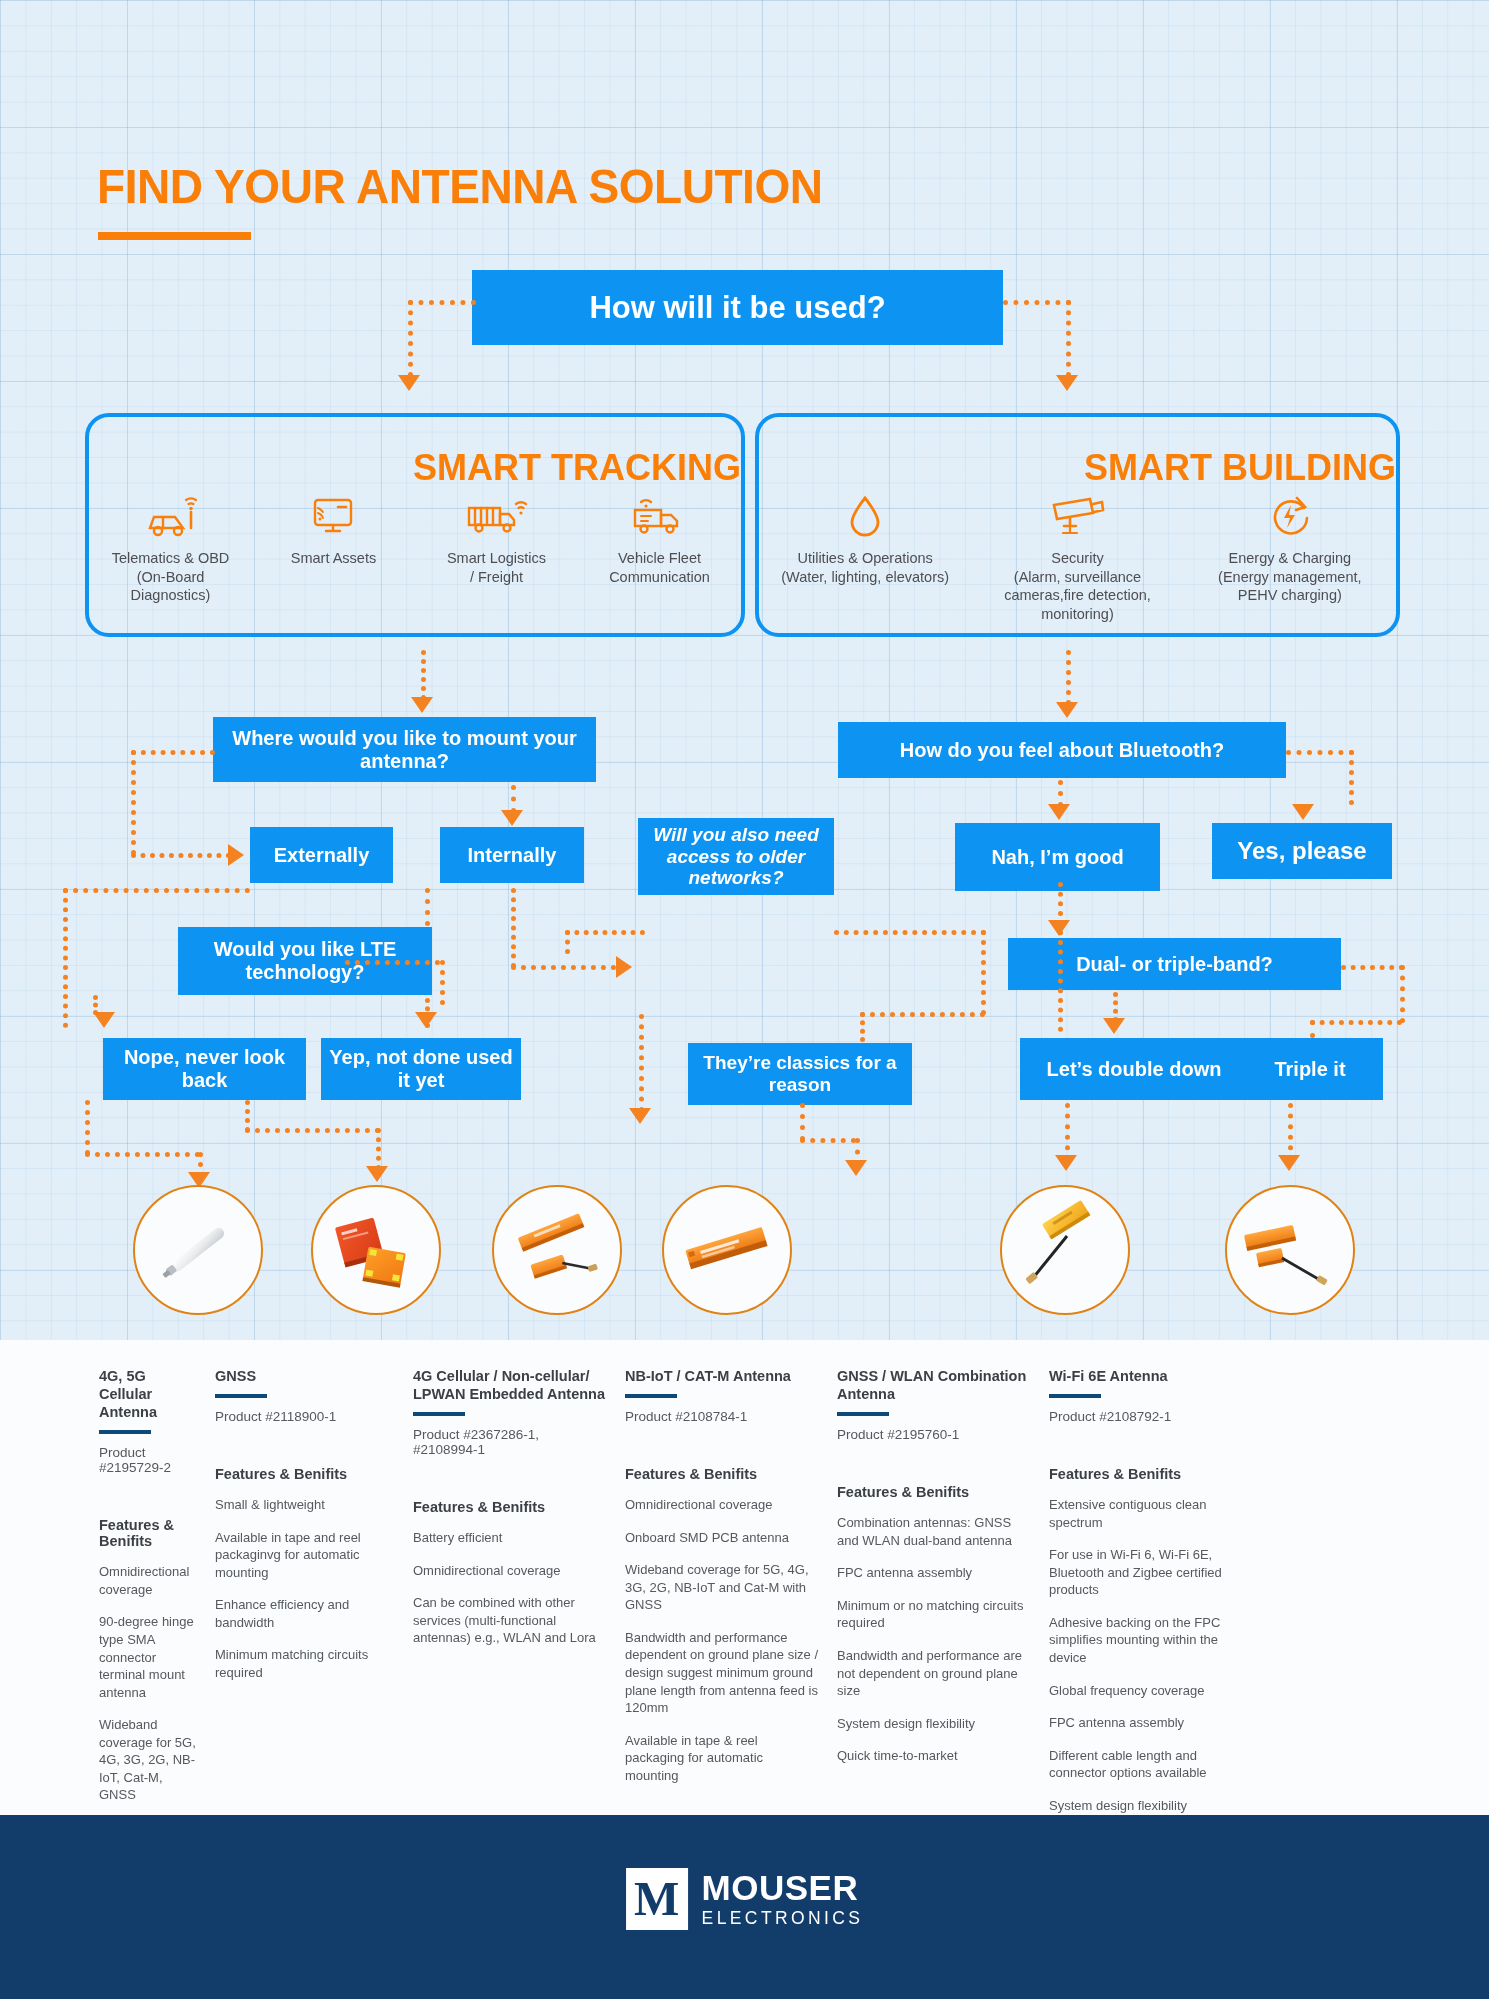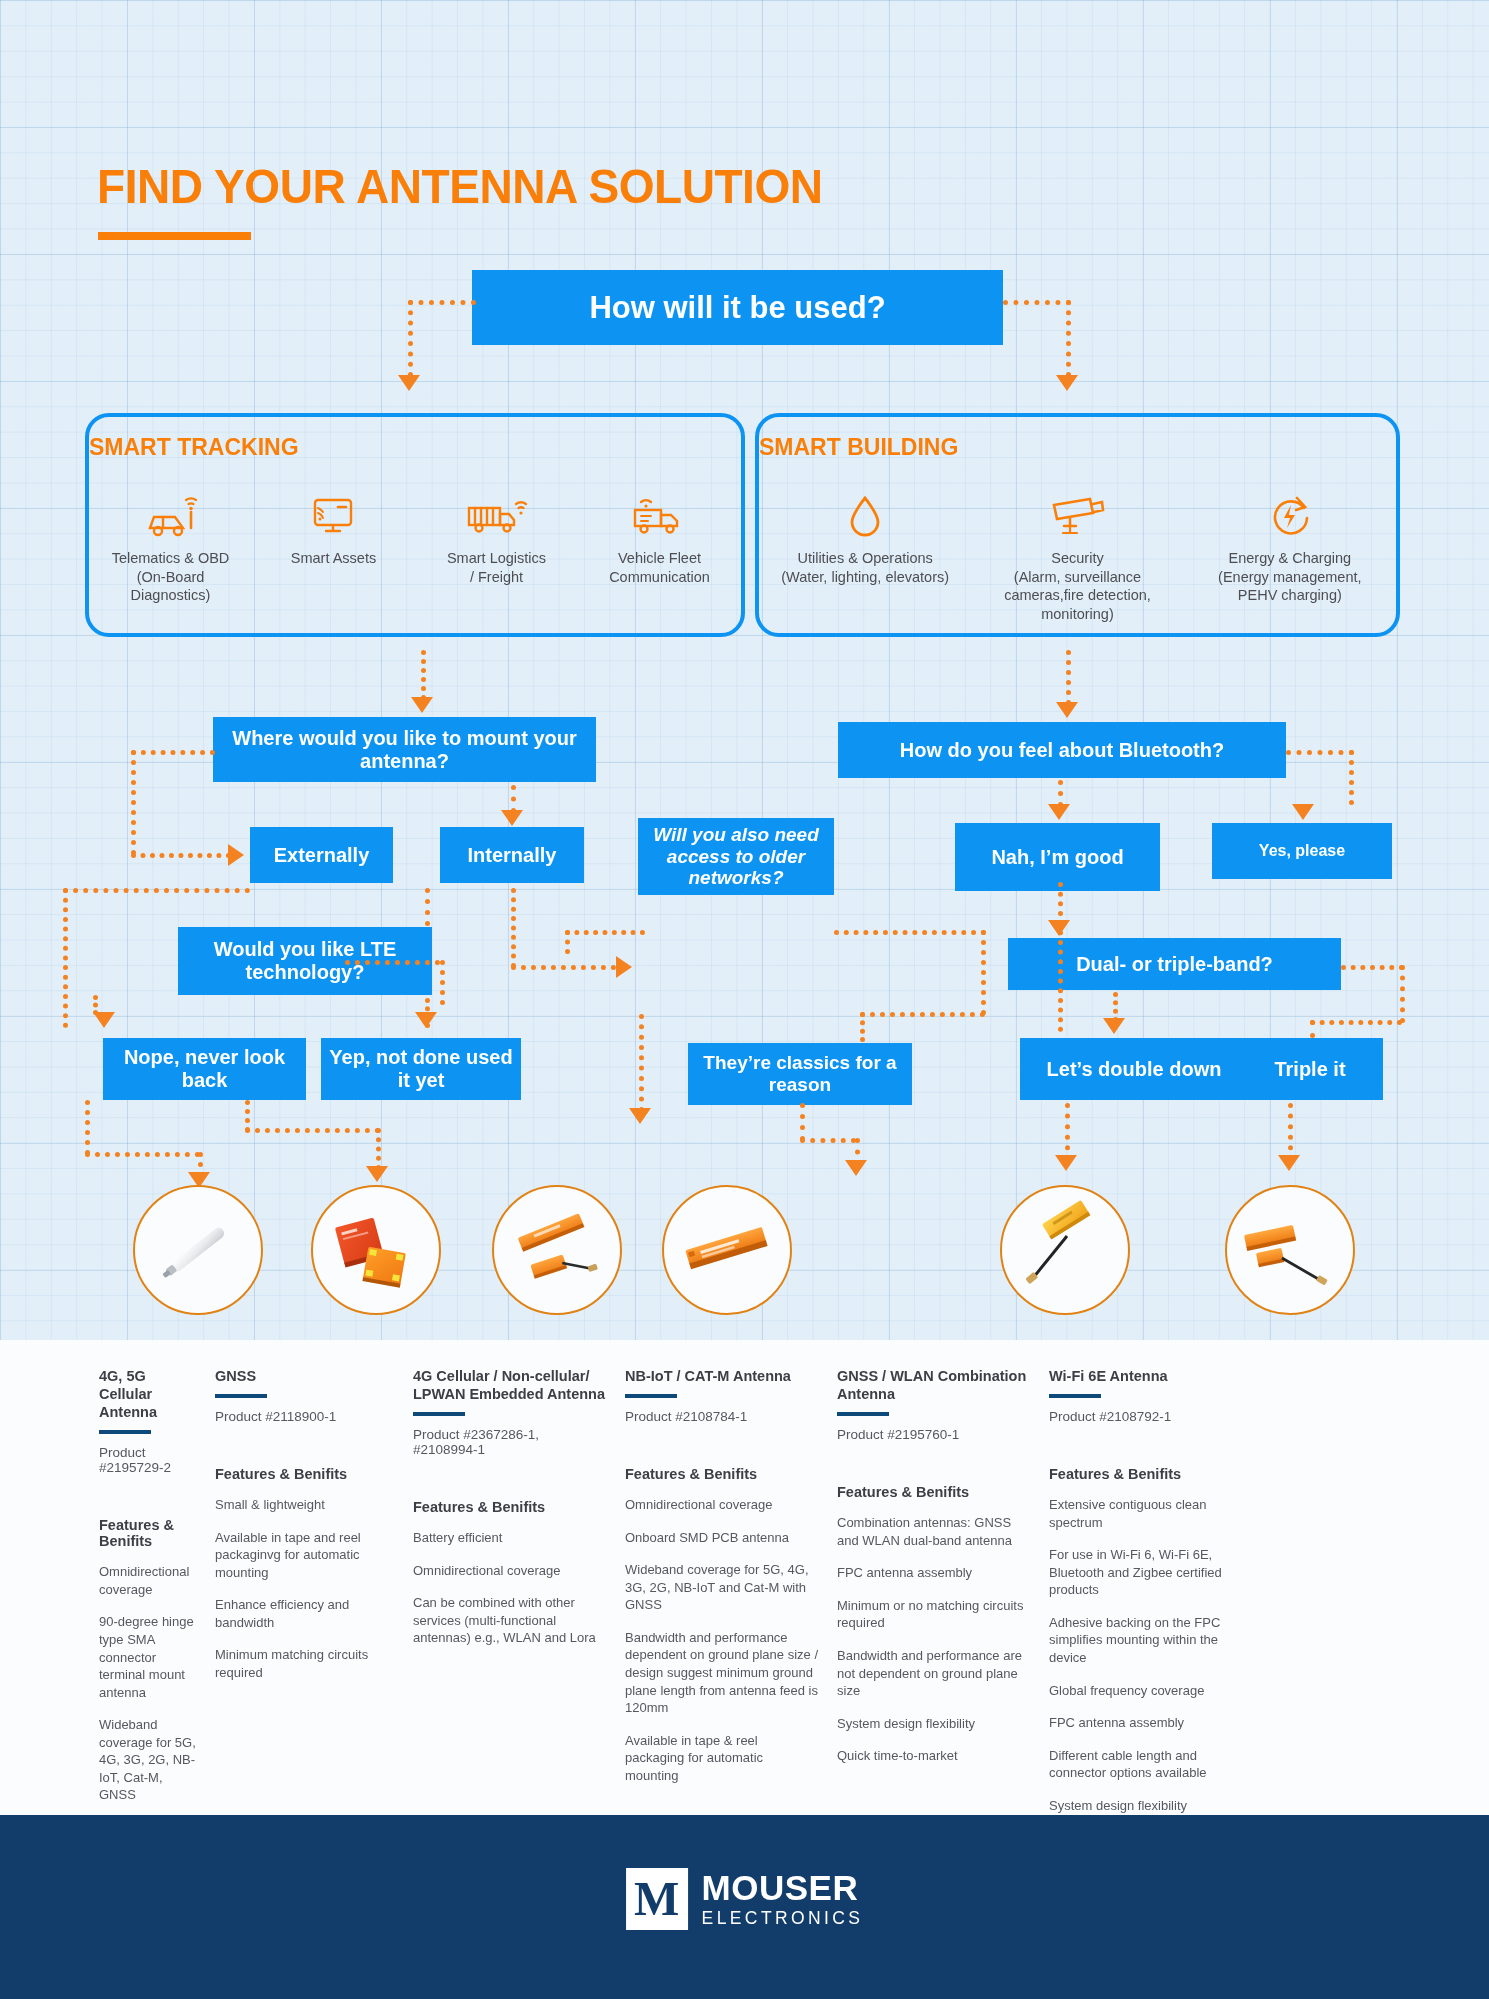--- a/index.html
+++ b/index.html
@@ -39,40 +39,40 @@
   }
   #root-q { left:472px; top:270px; width:531px; height:75px; font-size:31px; }
 
   
   .catpanel {
     border:4px solid #0d93f2; border-radius:24px; background:transparent;
   }
   #cat-tracking { left:85px; top:413px; width:660px; height:224px; }
   #cat-building { left:755px; top:413px; width:645px; height:224px; }
   .cattitle {
-    color:#f97f09; font-weight:bold; font-size:23px; text-align:left;
-    width:100%; position:absolute; top:17px; left:0;
+    color:#f97f09; font-weight:bold; font-size:36px; text-align:right;
+    width:100%; position:absolute; top:30px; left:0;
   }
   .iconrow { position:absolute; top:75px; left:0; width:100%;
     display:flex; justify-content:space-around; align-items:flex-start; }
   .iconcell { display:flex; flex-direction:column; align-items:center; width:150px; }
   .ico { height:48px; display:flex; align-items:center; justify-content:center; }
   .icocap {
     margin-top:9px; font-size:14.5px; color:#4e4e52; text-align:center; line-height:1.28;
   }
   #cat-building .iconcell { width:190px; }
 
   
   #b-mount     { left:213px; top:717px; width:383px; height:65px;  font-size:20px; }
   #b-bt        { left:838px; top:722px; width:448px; height:56px;  font-size:20px; }
   #b-ext       { left:250px; top:827px; width:143px; height:56px;  font-size:20px; }
   #b-int       { left:440px; top:827px; width:144px; height:56px;  font-size:20px; }
   #b-older     { left:638px; top:818px; width:196px; height:77px;  font-size:19px;font-style:italic; }
   #b-nah       { left:955px; top:823px; width:205px; height:68px;  font-size:20px; }
-  #b-yes       { left:1212px; top:823px; width:180px; height:56px; font-size:16px; }
+  #b-yes       { left:1212px; top:823px; width:180px; height:56px; font-size:24px; }
   #b-lte       { left:178px; top:927px; width:254px; height:68px;  font-size:20px; }
   #b-today     { left:578px; top:953px; width:213px; height:61px;  font-size:19px; }
   #b-dual      { left:1008px; top:938px; width:333px; height:52px; font-size:20px; }
   #b-nope      { left:103px; top:1038px; width:203px; height:62px; font-size:20px; }
   #b-yep       { left:321px; top:1038px; width:200px; height:62px; font-size:20px; }
   #b-classics  { left:688px; top:1043px; width:224px; height:62px; font-size:19px; }
   #b-double    { left:1020px; top:1038px; width:228px; height:62px;font-size:20px; }
   #b-triple    { left:1237px; top:1038px; width:146px; height:62px;font-size:20px; }
 
   

